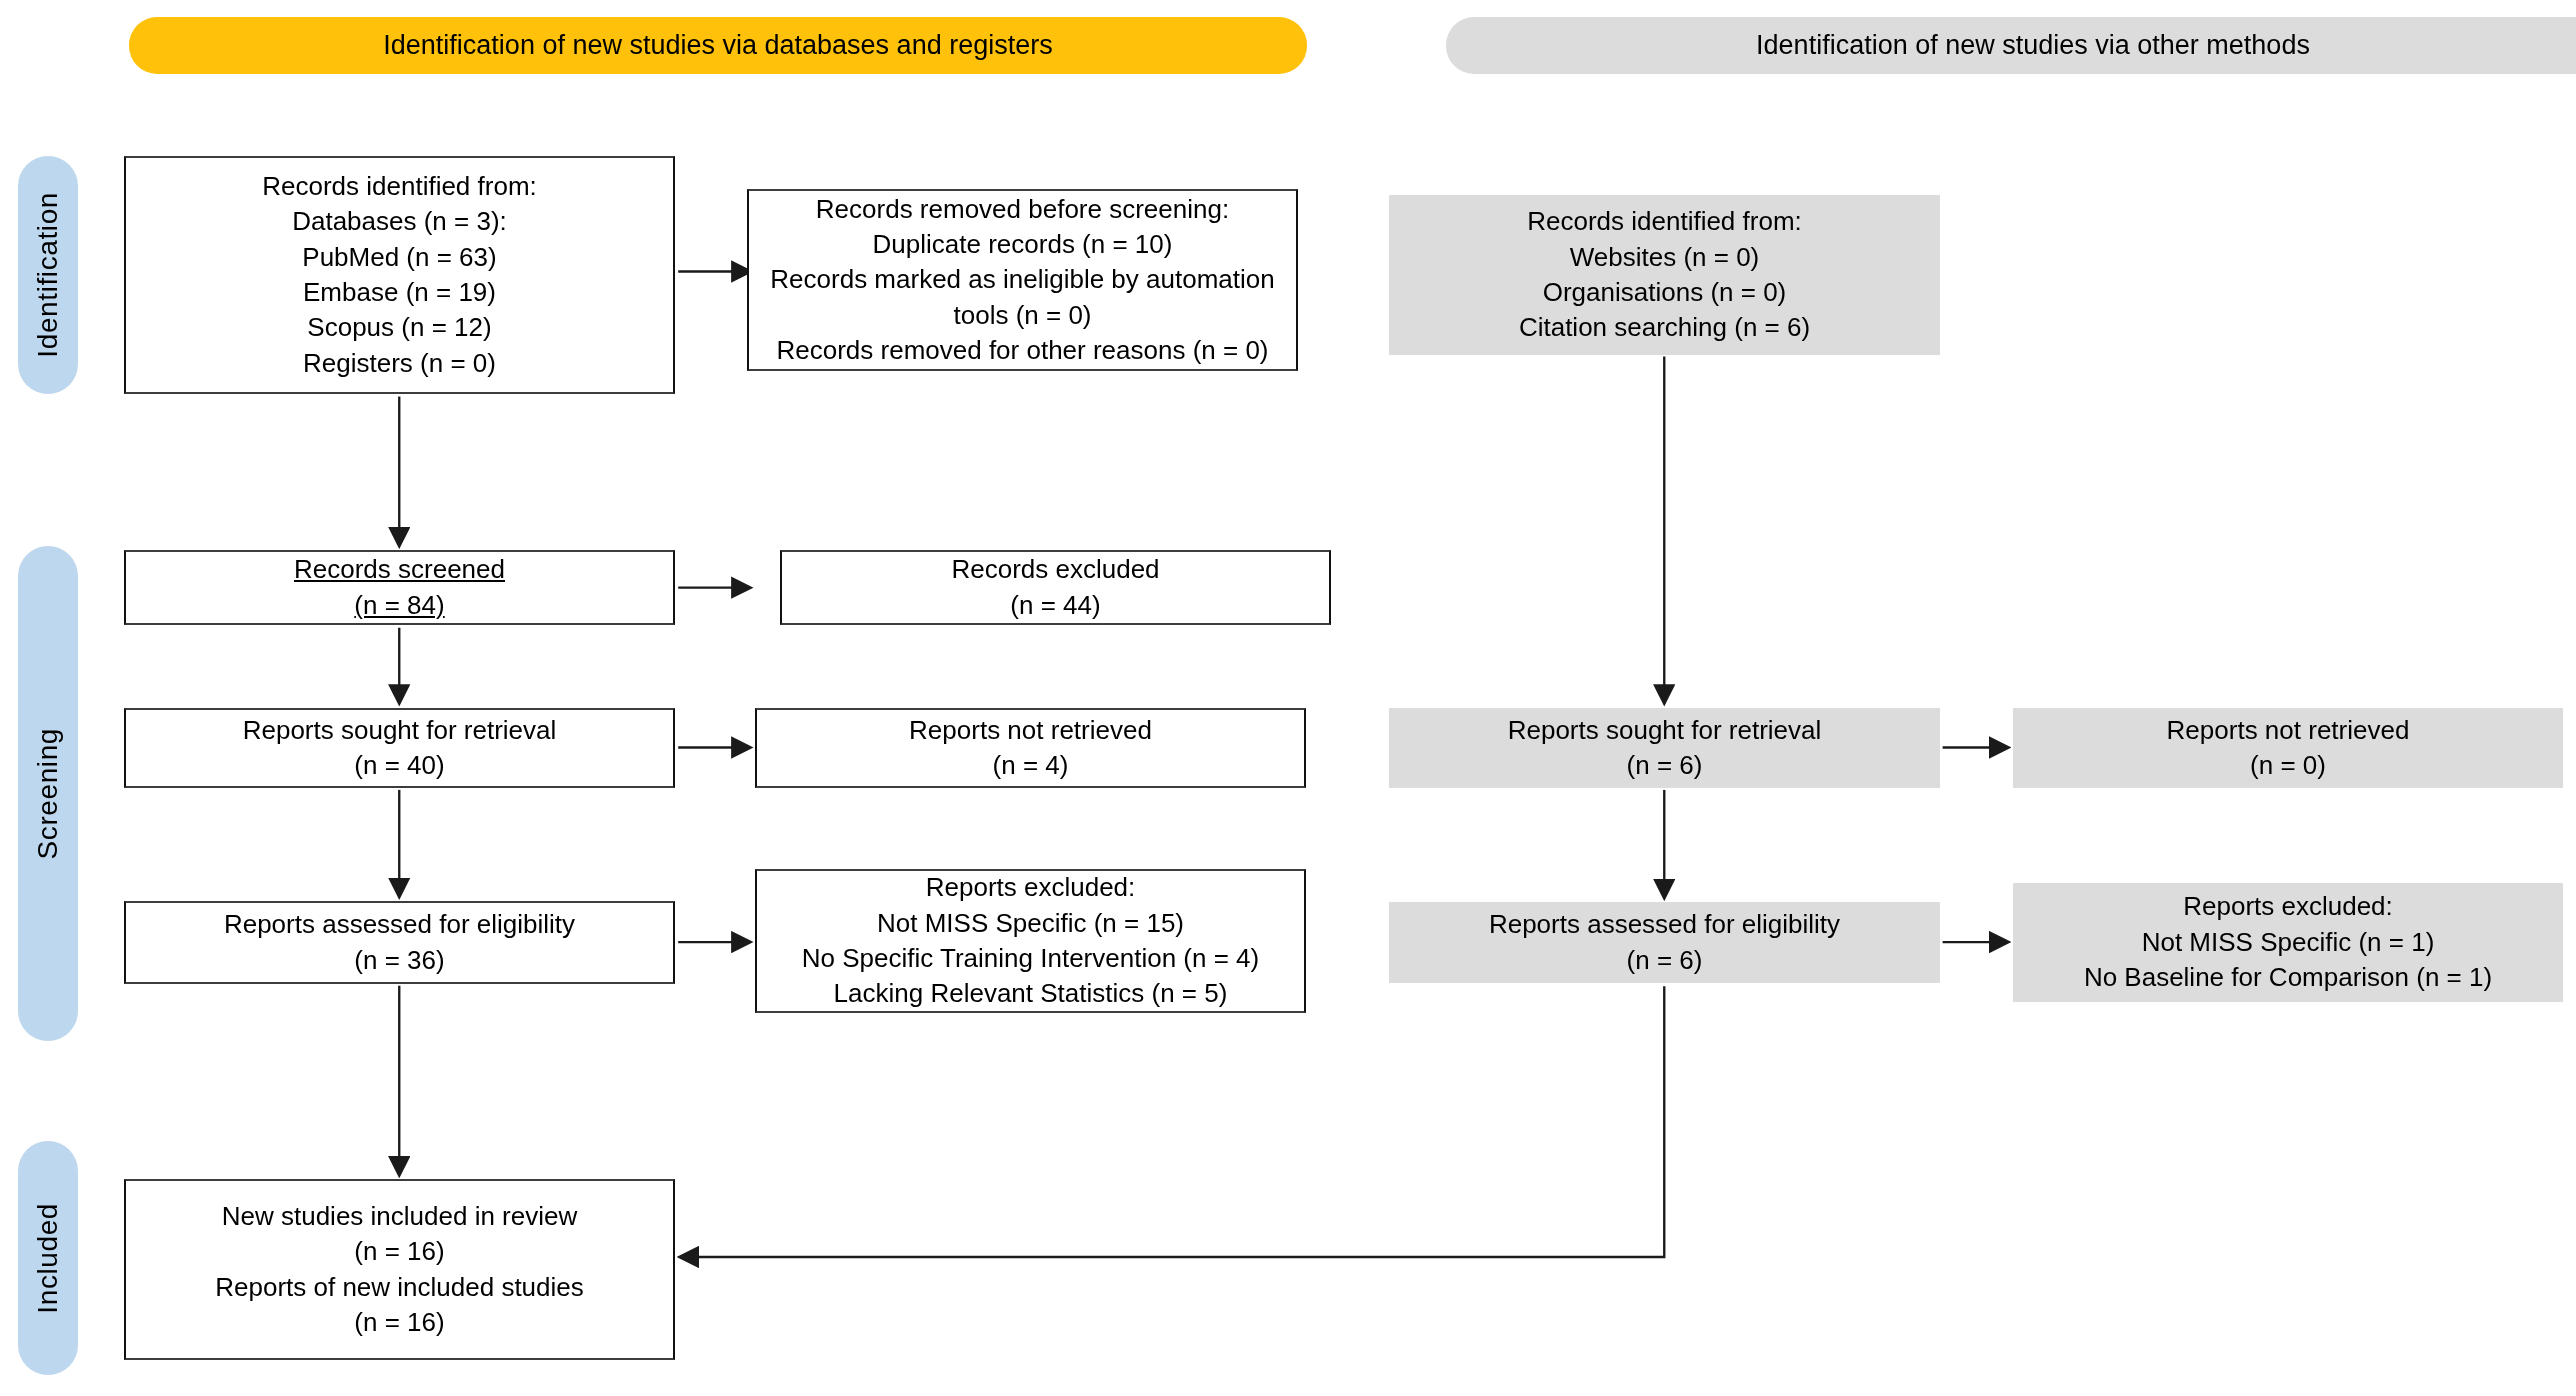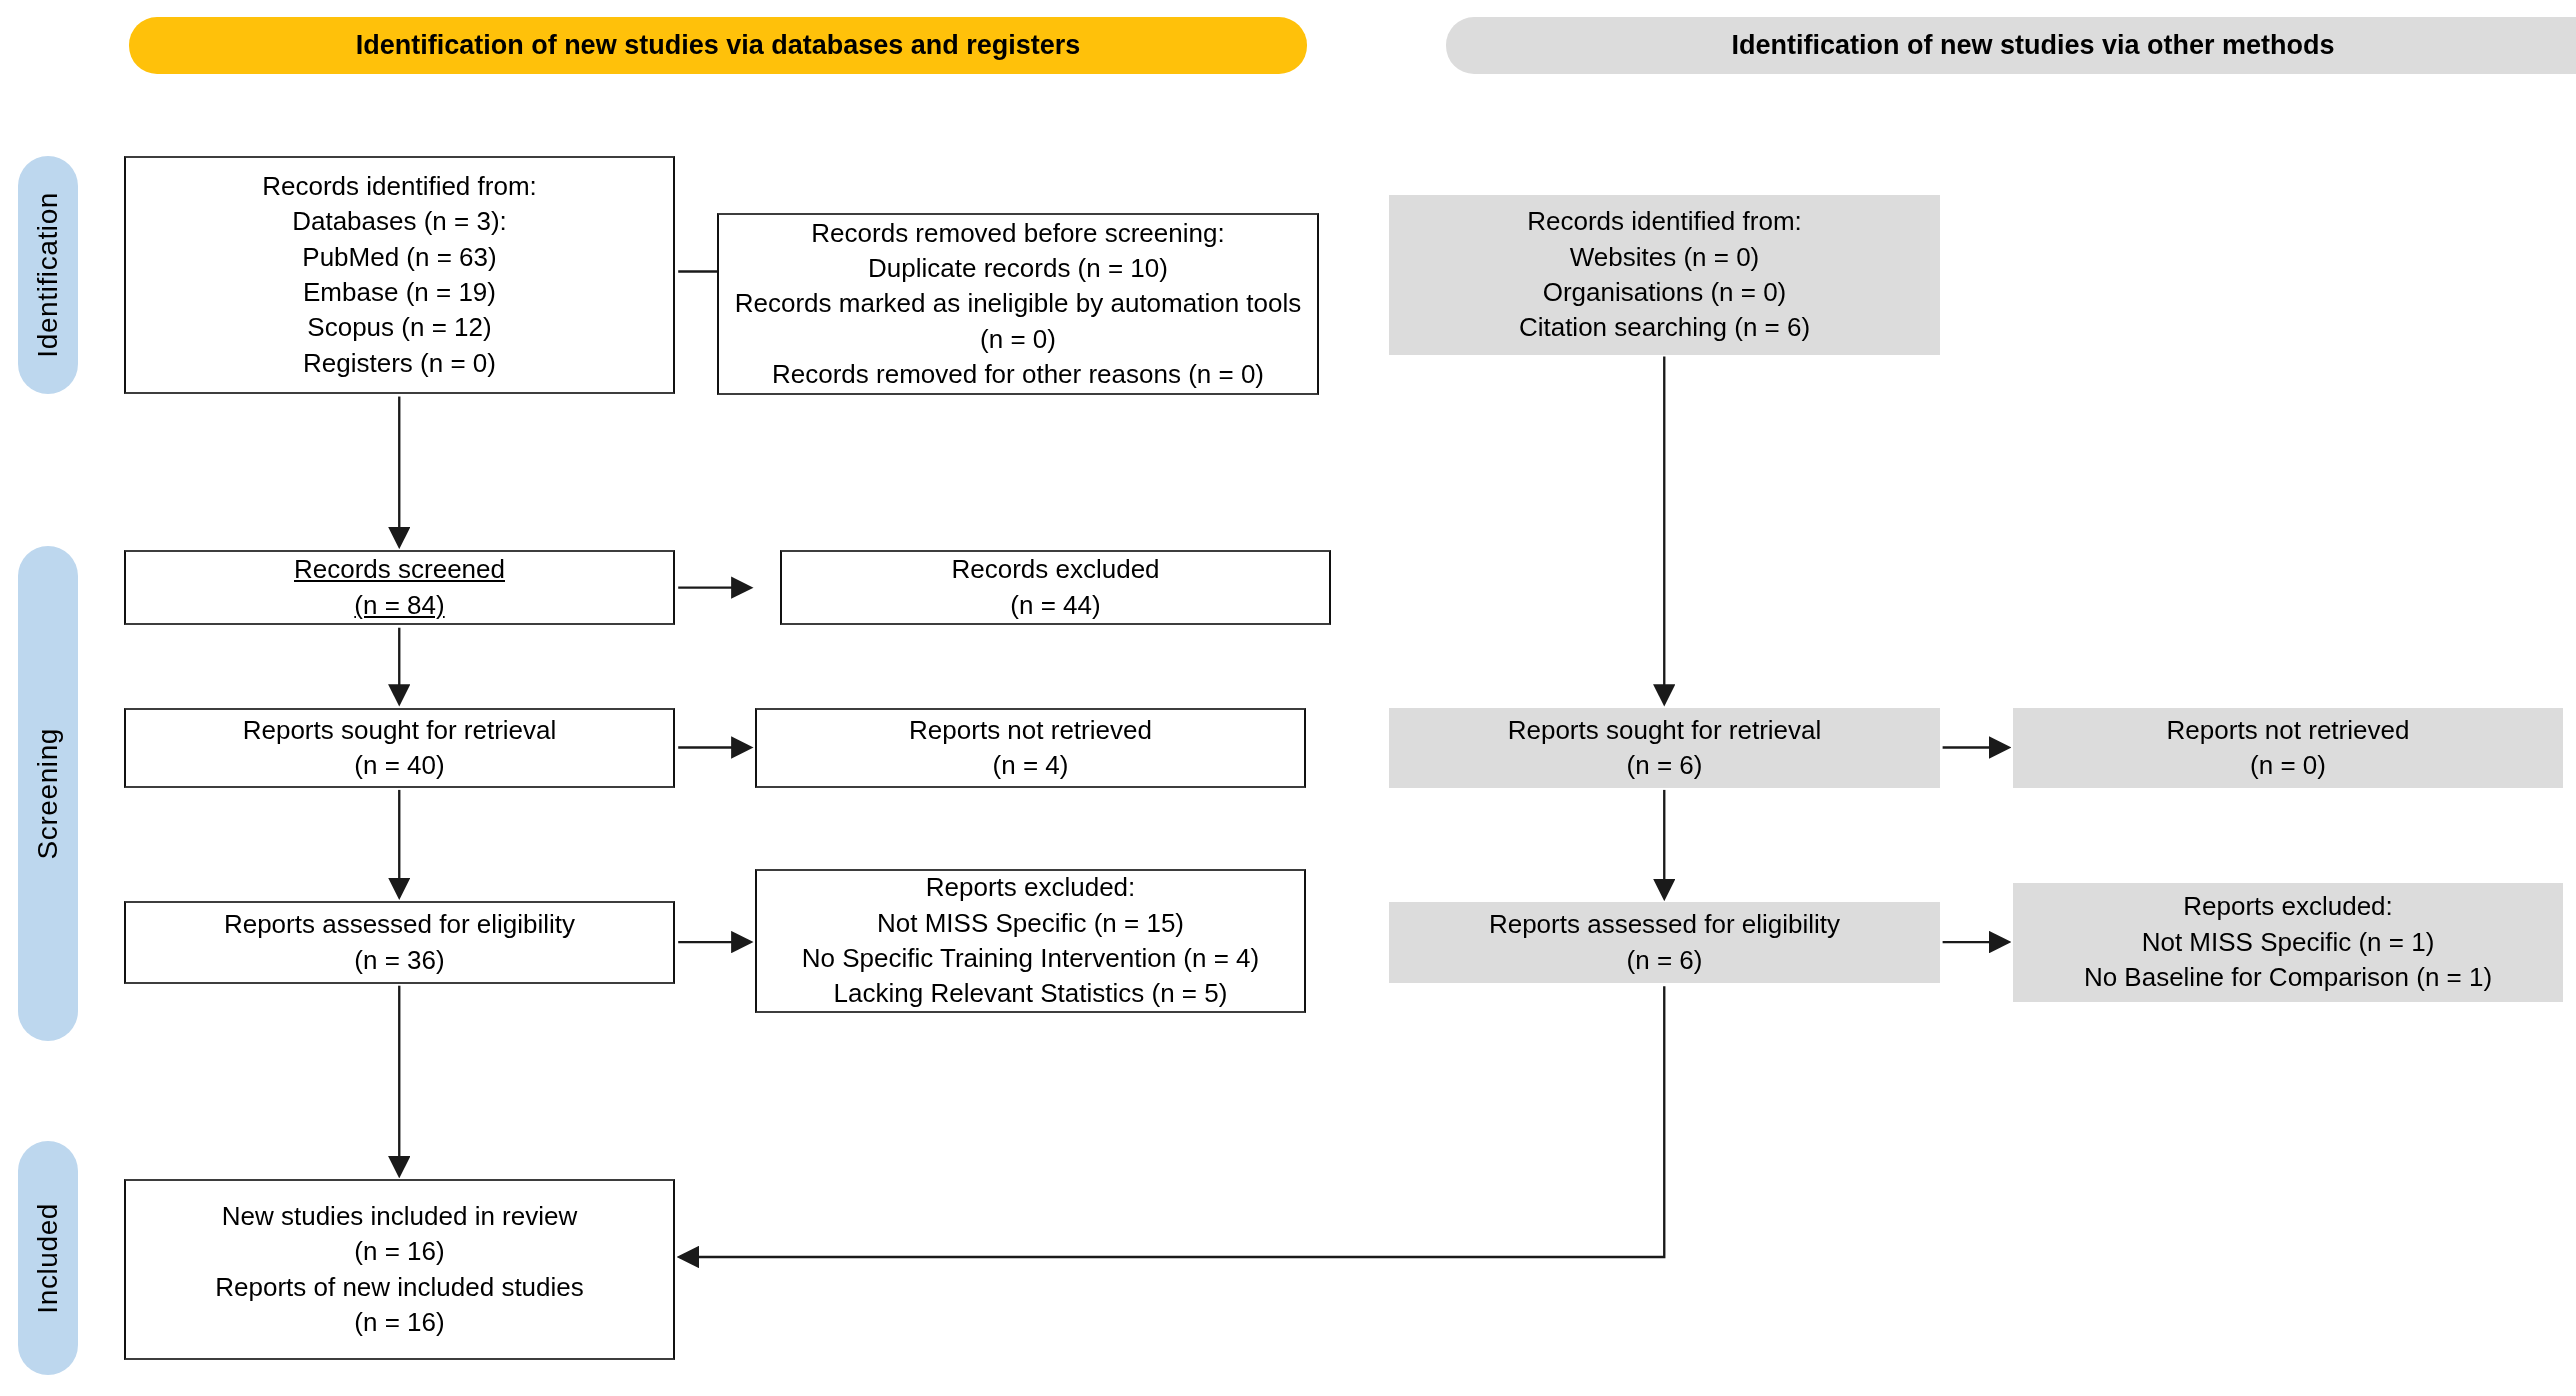--- a/index.html
+++ b/index.html
@@ -10,21 +10,21 @@
     --white-box:#FFFFFF;
     --line-color:#1A1A1A;
   }
   html,body{margin:0;padding:0;background:#fff;}
   body{width:2576px;height:1397px;font-family:"Liberation Sans",sans-serif;color:#000;}
   #canvas{position:relative;width:2576px;height:1397px;overflow:hidden;background:#fff;}
   svg.flow-lines{position:absolute;left:0;top:0;width:2576px;height:1397px;pointer-events:none;}
   svg.flow-lines line, svg.flow-lines path{stroke:var(--line-color);stroke-width:4;fill:none;}
   svg.flow-lines .head{fill:var(--line-color);stroke:none;}
   .banner{position:absolute;height:57px;border-radius:28px;display:flex;align-items:center;justify-content:center;
-          font-size:27px;text-align:left;font-weight:bold;}
+          font-size:27px;text-align:left;}
   .banner.yellow{background:var(--banner-left);}
   .banner.gray{background:var(--banner-right);}
   .stage-pill{position:absolute;left:17.7px;width:60px;background:var(--stage-pill);border-radius:30px;
           display:flex;align-items:center;justify-content:center;}
   .stage-pill .vlabel{writing-mode:vertical-rl;transform:rotate(180deg);font-size:28px;letter-spacing:0.6px;}
   .box{position:absolute;display:flex;align-items:center;justify-content:center;text-align:center;
        font-size:26px;line-height:1.36;white-space:pre-line;padding:2.4px 9.4px;box-sizing:border-box;}
   .box.white{background:var(--white-box);border:2.4px solid #3D3D3D;border-left-color:#111;border-right-color:#111;}
   .box.gray{background:var(--gray-box);border:none;}
 </style>
@@ -70,21 +70,21 @@
   <div class="stage-pill" style="top:1141px;height:234px;">
     <span class="vlabel">Included</span>
   </div>
 
   <div class="box white" style="left:124px;top:156px;width:551px;height:238px;">Records identified from:
 Databases (n = 3):
 PubMed (n = 63)
 Embase (n = 19)
 Scopus (n = 12)
 Registers (n = 0)</div>
-  <div class="box white" style="left:717px;top:189px;width:602px;height:182px;margin-top:24px;">Records removed before screening:
+  <div class="box white" style="left:747px;top:189px;width:551px;height:182px;">Records removed before screening:
 Duplicate records (n = 10)
 Records marked as ineligible by automation tools (n = 0)
 Records removed for other reasons (n = 0)</div>
   <div class="box gray" style="left:1389px;top:195px;width:551px;height:160px;">Records identified from:
 Websites (n = 0)
 Organisations (n = 0)
 Citation searching (n = 6)</div>
 
   <div class="box white" style="left:124px;top:550px;width:551px;height:75px;text-decoration:underline;">Records screened
 (n = 84)</div>

